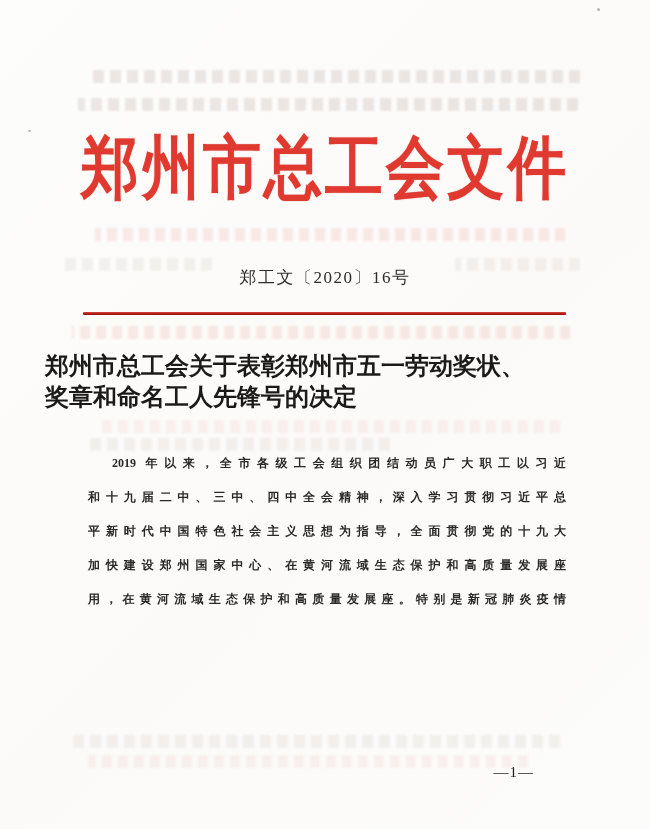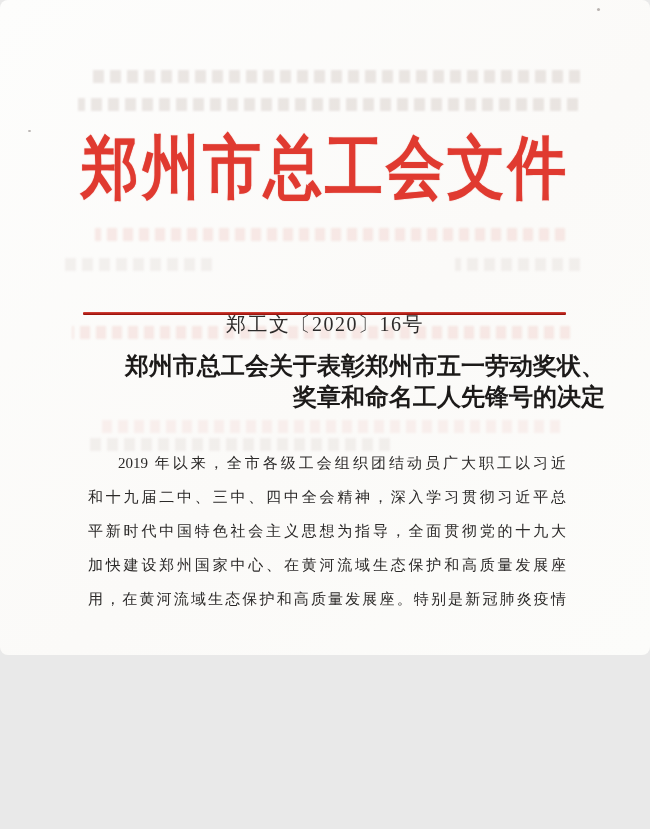--- a/index.html
+++ b/index.html
@@ -3,24 +3,23 @@
 <meta charset="utf-8">
 <style>
   html,body{margin:0;padding:0;}
   body{
     width:650px;height:829px;
     background:#e9e9e9;
     font-family:"Liberation Serif", serif;
   }
   .page{
     position:relative;
-    width:650px;height:655px;
+    width:650px;height:829px;
     background:linear-gradient(135deg,#fdfdfc 0%, #fbfaf8 55%, #fcfcfa 100%);
     overflow:hidden;
-    border-radius:8px;
   }
   
   .ghost{
     position:absolute;height:13px;
     background:repeating-linear-gradient(90deg,
       rgba(158,136,126,.34) 0px, rgba(158,136,126,.34) 11px,
       rgba(158,136,126,0) 11px, rgba(158,136,126,0) 17px);
     filter:blur(1.3px);
     opacity:.55;
     transform:scaleX(-1);
@@ -43,47 +42,47 @@
     line-height:76px;
     transform:scaleY(1.18);
     transform-origin:top center;
     text-shadow:0 0 1px rgba(214,40,30,.55);
     white-space:nowrap;
   }
   
   .doc-number{
     position:absolute;left:0;top:266px;width:650px;
     text-align:center;
-    font-size:20px;
+    font-size:17px;
     letter-spacing:1.5px;
     color:#2e2c2b;
-    margin-top:45px;
   }
   
   .red-rule{
     position:absolute;left:83px;top:312px;width:483px;height:3px;
     background:linear-gradient(to bottom,#d8473c 0%, #a71711 70%, #901008 100%);
     border-radius:1px;
   }
   
   .doc-title{
     position:absolute;left:45px;top:351px;width:560px;
-    text-align:right;
+    text-align:left;
     font-weight:bold;
     color:#1c1a19;
     font-size:24px;
     line-height:31px;
     letter-spacing:0px;
   }
   
   .body-text{
     position:absolute;left:88px;top:446px;width:478px;
     color:#2b2928;
-    font-size:15px;
+    font-size:12px;
     line-height:34px;
+    font-weight:bold;
   }
   .body-line{
     text-align:justify;
     text-align-last:justify;
     white-space:nowrap;
   }
   .body-line.indent{text-indent:2em;}
   
   .page-number{
     position:absolute;top:764px;right:116px;

